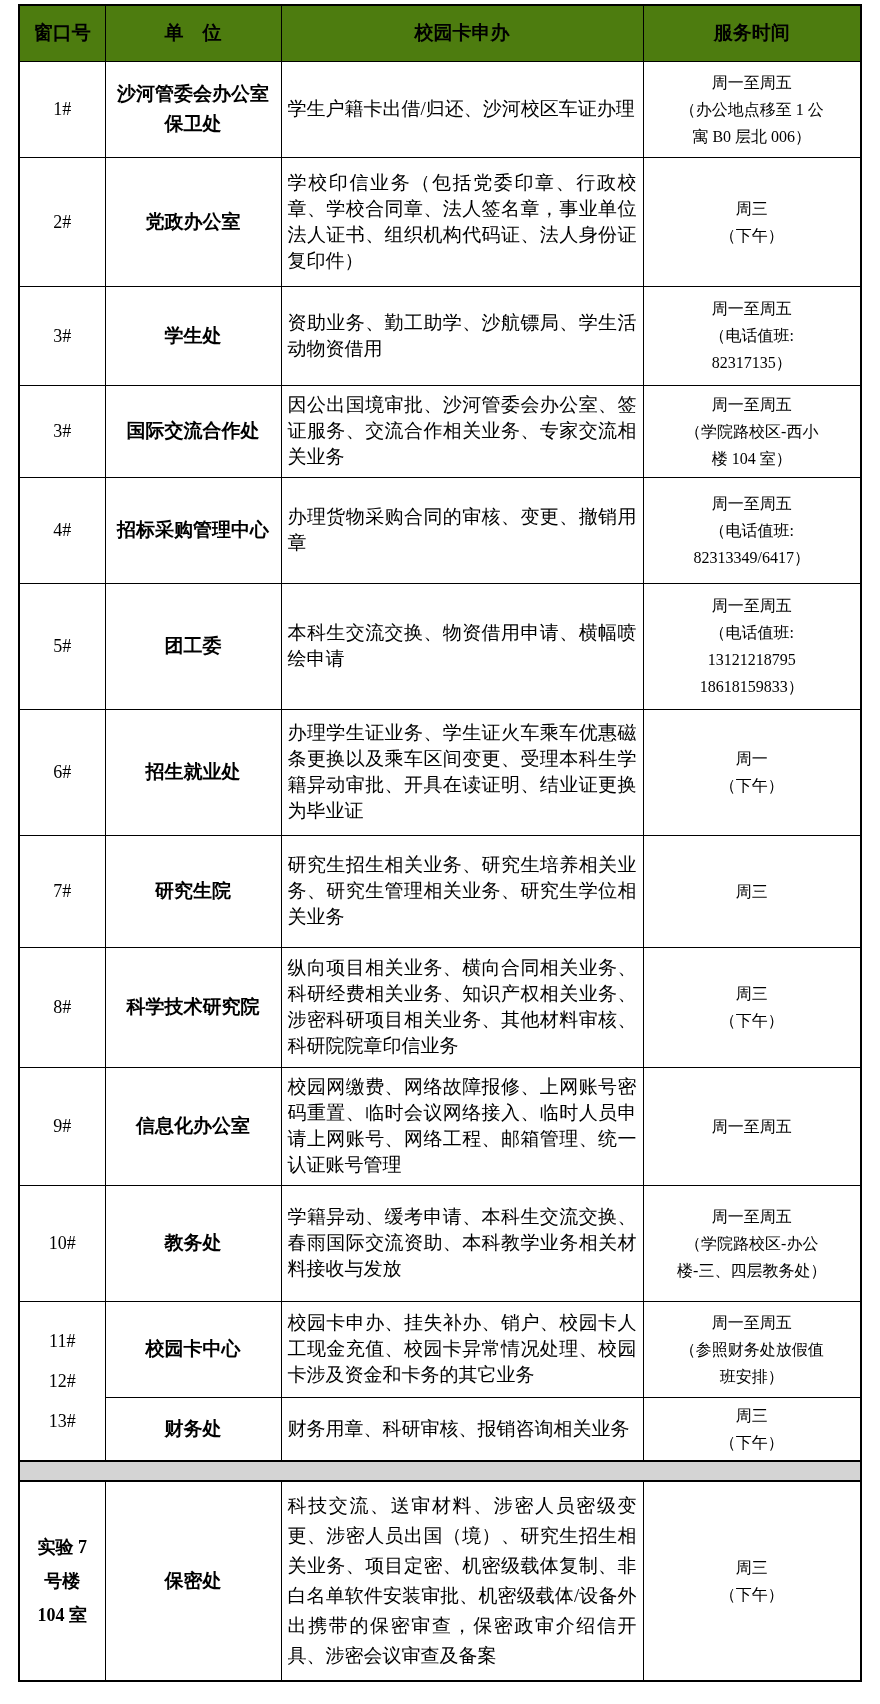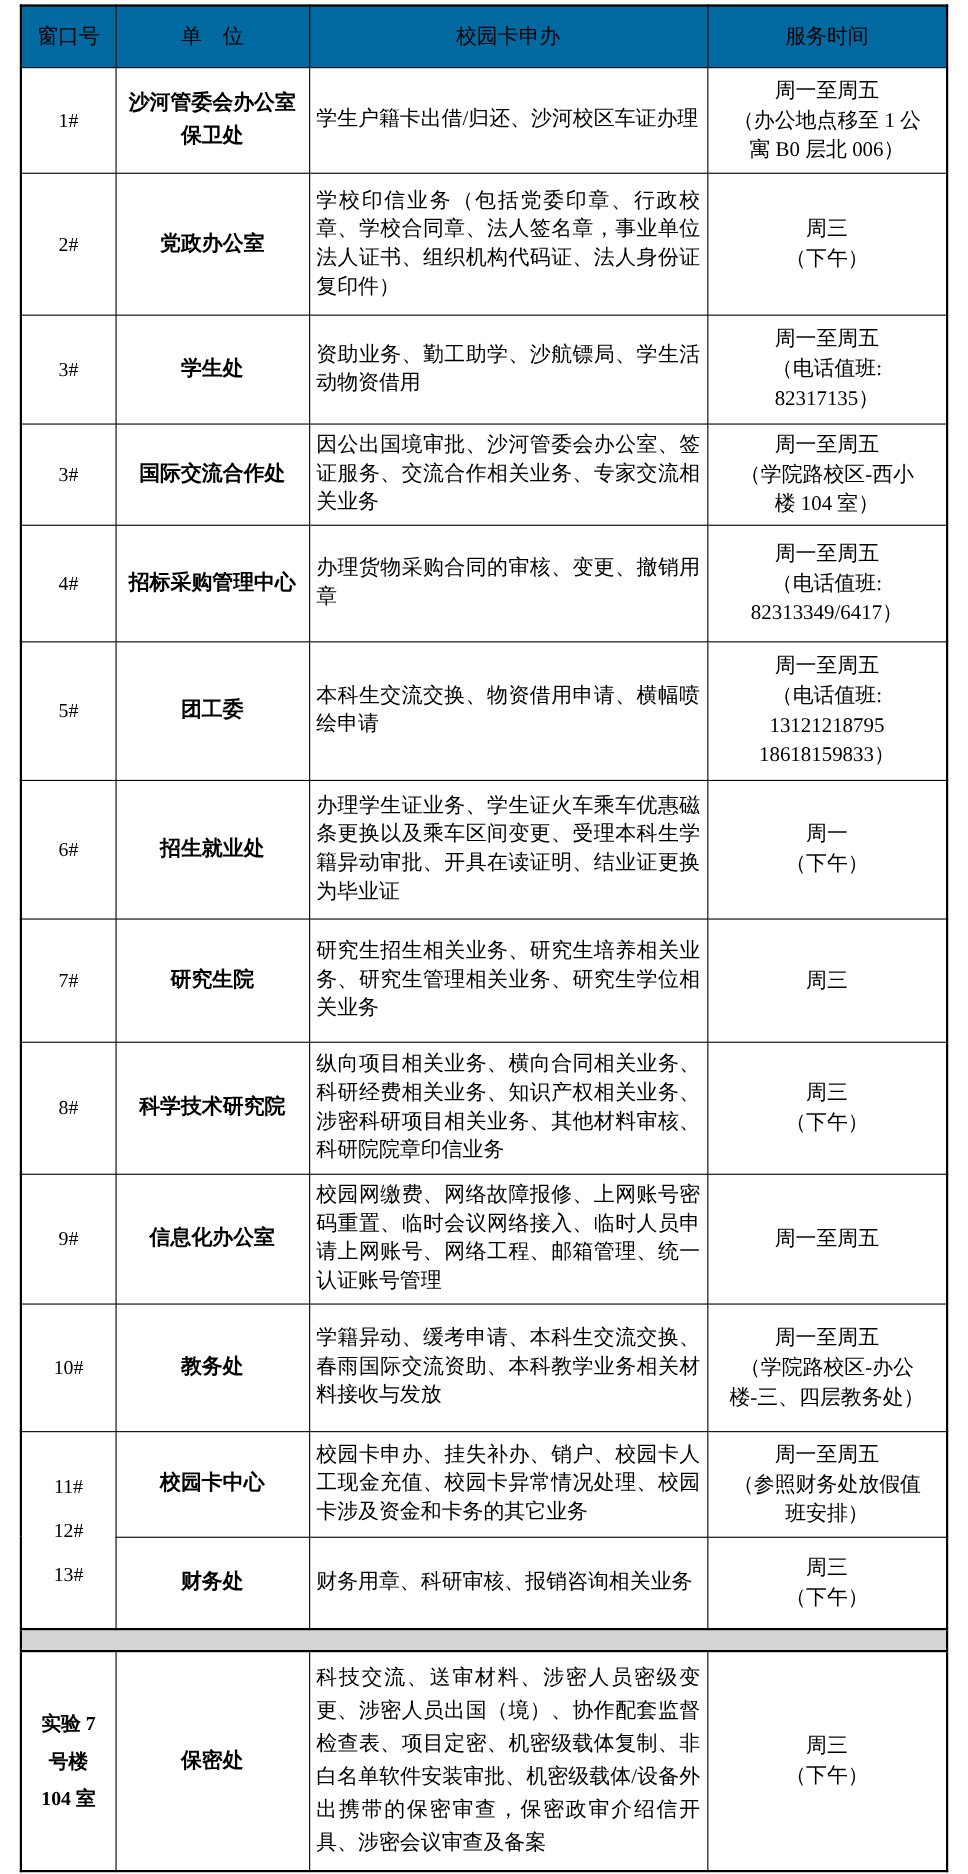--- a/index.html
+++ b/index.html
@@ -28,23 +28,23 @@
   table.svc col.c2 { width: 176px; }
   table.svc col.c3 { width: 362px; }
   table.svc col.c4 { width: 218px; }
   table.svc th, table.svc td {
     border: 1px solid #000;
     vertical-align: middle;
     padding: 4px 6px;
     box-sizing: border-box;
   }
   th.hdr {
-    background: #0369a1;
+    background: #4d7c0f;
     font-family: "Liberation Sans", "DejaVu Sans", sans-serif;
-    font-weight: 400;
+    font-weight: 700;
     font-size: 19px;
     text-align: center;
     height: 56px;
   }
   td.window {
     text-align: center;
     font-size: 18px;
     white-space: pre-line;
     line-height: 40px;
   }
@@ -59,35 +59,35 @@
   }
   td.scope {
     text-align: justify;
     font-size: 19px;
     line-height: 26px;
     padding: 6px 10px;
     margin-left: 40px;
   }
   td.time {
     text-align: center;
-    font-size: 19px;
+    font-size: 16px;
     line-height: 27px;
     white-space: pre-line;
   }
   tr.h96  { height: 96px; }
   tr.h129 { height: 129px; }
   tr.h99  { height: 99px; }
   tr.h92  { height: 92px; }
   tr.h106 { height: 106px; }
   tr.h126 { height: 126px; }
   tr.h112 { height: 112px; }
   tr.h120 { height: 120px; }
   tr.h118 { height: 118px; }
   tr.h116 { height: 116px; }
-  tr.h84  { height: 84px; }
+  tr.h84  { height: 64px; }
   tr.h200 { height: 200px; }
   tr.h200 td.scope { line-height: 30px; }
   tr.sep { height: 20px; }
   tr.sep td {
     background: #d4d4d4;
     padding: 0;
     border-top: 2px solid #000;
     border-bottom: 2px solid #000;
   }
   .hei {
@@ -214,18 +214,18 @@
 （下午）</td>
     </tr>
     <tr class="sep">
       <td colspan="4"></td>
     </tr>
     <tr class="h200">
       <td class="window hei">实验 7
 号楼
 104 室</td>
       <td class="unit">保密处</td>
-      <td class="scope">科技交流、送审材料、涉密人员密级变更、涉密人员出国（境）、协作配套监督检查表、项目定密、机密级载体复制、非白名单软件安装审批、机密级载体/设备外出携带的保密审查，保密政审介绍信开具、涉密会议审查及备案</td>
+      <td class="scope">科技交流、送审材料、涉密人员密级变更、涉密人员出国（境）、研究生招生相关业务、项目定密、机密级载体复制、非白名单软件安装审批、机密级载体/设备外出携带的保密审查，保密政审介绍信开具、涉密会议审查及备案</td>
       <td class="time">周三
 （下午）</td>
     </tr>
   </tbody>
 </table>
 
 </body></html>

